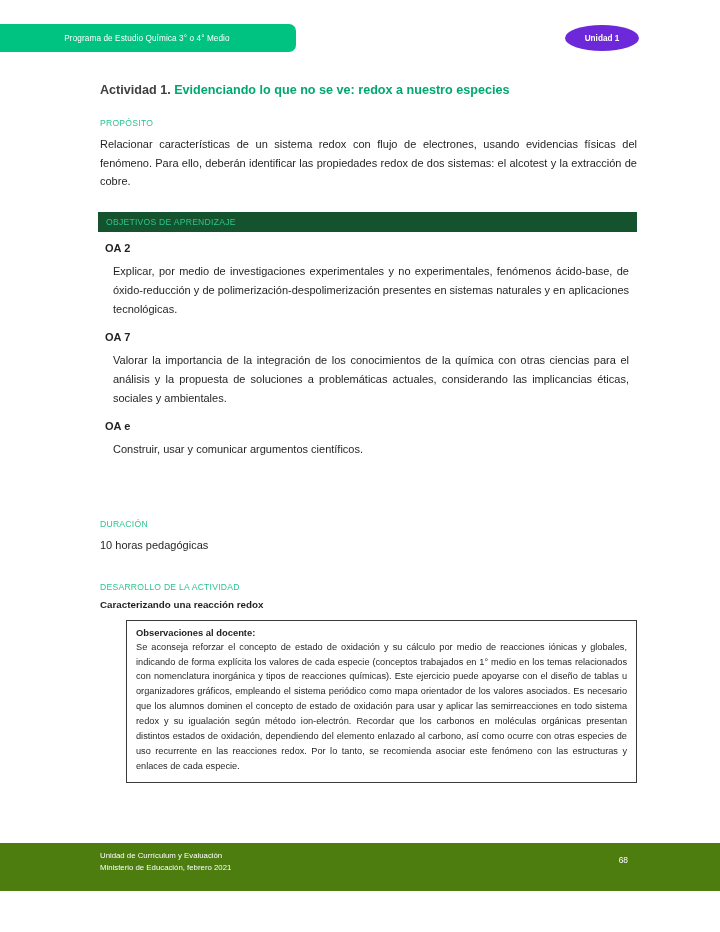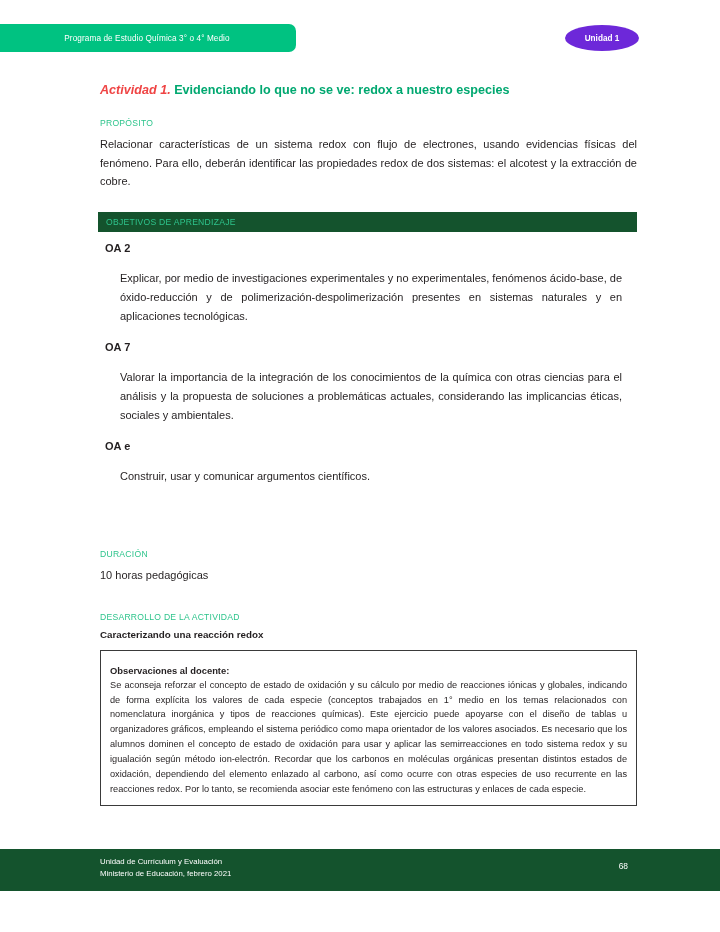--- a/index.html
+++ b/index.html
@@ -71,21 +71,21 @@
     width: 537px;
   }
 
   .activity-title {
     font-size: 12.6px;
     font-weight: bold;
     color: #00a870;
     line-height: 1.4;
     margin: 0 0 18px 0;
   }
-  .activity-title .t-num { color: #ef4444; font-style: italic; }
+  .activity-title .t-num { color: #404040; }
 
   .section-label {
     font-size: 8.6px;
     font-weight: normal;
     color: #2ec48c;
     letter-spacing: 0.25px;
     margin: 0 0 7px 0;
     text-transform: uppercase;
   }
 
@@ -108,34 +108,35 @@
   }
   .oa-banner .section-label { margin: 0; }
 
   .oa-group { padding-left: 5px; margin-bottom: 12px; }
   .oa-code {
     font-size: 11px;
     font-weight: bold;
     margin: 0 0 3px 0;
     color: #231f20;
   }
-  .oa-group .body-text { margin: 15px; }
+  .oa-group .body-text { margin: 8px; }
 
   .subheading {
     font-size: 9.8px;
     font-weight: bold;
     margin: 0 0 10px 0;
     color: #231f20;
   }
 
   
   .note-box {
     border: 1px solid #3a3a3a;
-    padding: 14px 9px 8px 9px;
+    padding: 6px 9px 8px 9px;
     box-sizing: border-box;
+    margin-left: 26px;
   }
   .note-title {
     font-size: 9.4px;
     font-weight: bold;
     margin: 0 0 2px 0;
     color: #231f20;
   }
   .note-body {
     font-size: 9.2px;
     line-height: 1.62;
@@ -143,22 +144,22 @@
     margin: 0;
     color: #231f20;
   }
 
   
   .page-footer {
     position: absolute;
     left: 0;
     bottom: 41px;
     width: 720px;
-    height: 42px;
-    background: #14532d;
+    height: 48px;
+    background: #4d7c0f;
   }
   .footer-left {
     position: absolute;
     left: 100px;
     top: 7px;
     color: #ffffff;
     font-size: 7.8px;
     line-height: 1.55;
   }
   .footer-page {

